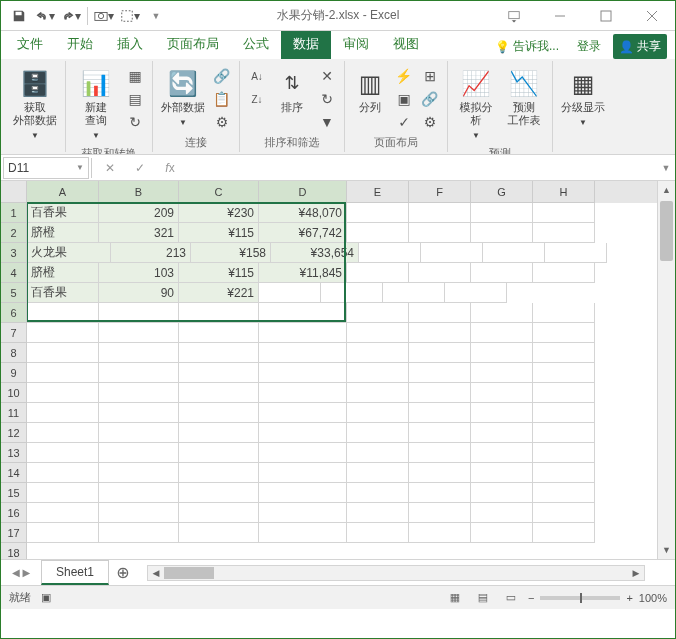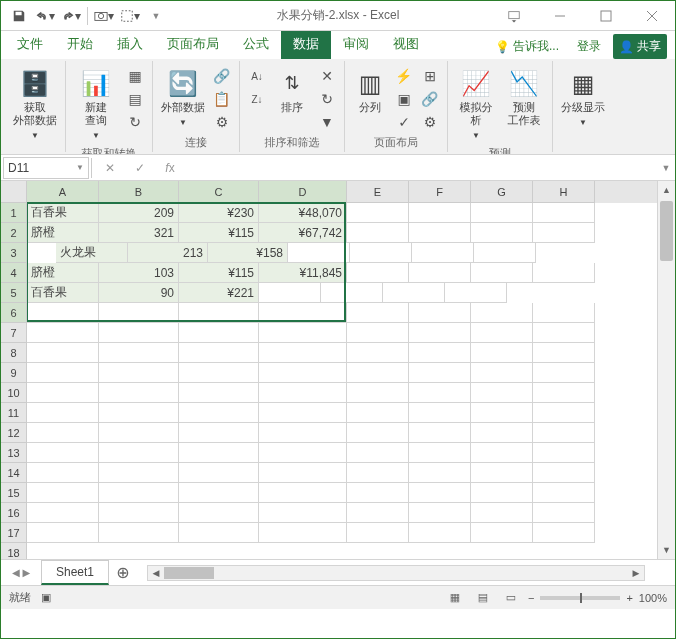--- a/index.html
+++ b/index.html
@@ -309,23 +309,24 @@
           <div class="cell sel" style="width: 72px;">脐橙</div>
           <div class="cell sel num" style="width: 80px;">321</div>
           <div class="cell sel num" style="width: 80px;">¥115</div>
           <div class="cell sel num" style="width: 88px;">¥67,742</div>
           <div class="cell" style="width: 62px;"></div>
           <div class="cell" style="width: 62px;"></div>
           <div class="cell" style="width: 62px;"></div>
           <div class="cell" style="width: 62px;"></div>
         </div>
         <div class="crow">
-          <div class="cell sel" style="width: 72px; margin-left: 29px;">火龙果</div>
+          <div class="cell sel" style="width: 84px;">火龙果</div>
           <div class="cell sel num" style="width: 80px;">213</div>
           <div class="cell sel num" style="width: 80px;">¥158</div>
+          <div class="cell sel num" style="width: 88px;">¥33,654</div>
           <div class="cell" style="width: 62px;"></div>
           <div class="cell" style="width: 62px;"></div>
           <div class="cell" style="width: 62px;"></div>
           <div class="cell" style="width: 62px;"></div>
         </div>
         <div class="crow">
           <div class="cell sel" style="width: 72px;">脐橙</div>
           <div class="cell sel num" style="width: 80px;">103</div>
           <div class="cell sel num" style="width: 80px;">¥115</div>
           <div class="cell sel num" style="width: 88px;">¥11,845</div>

